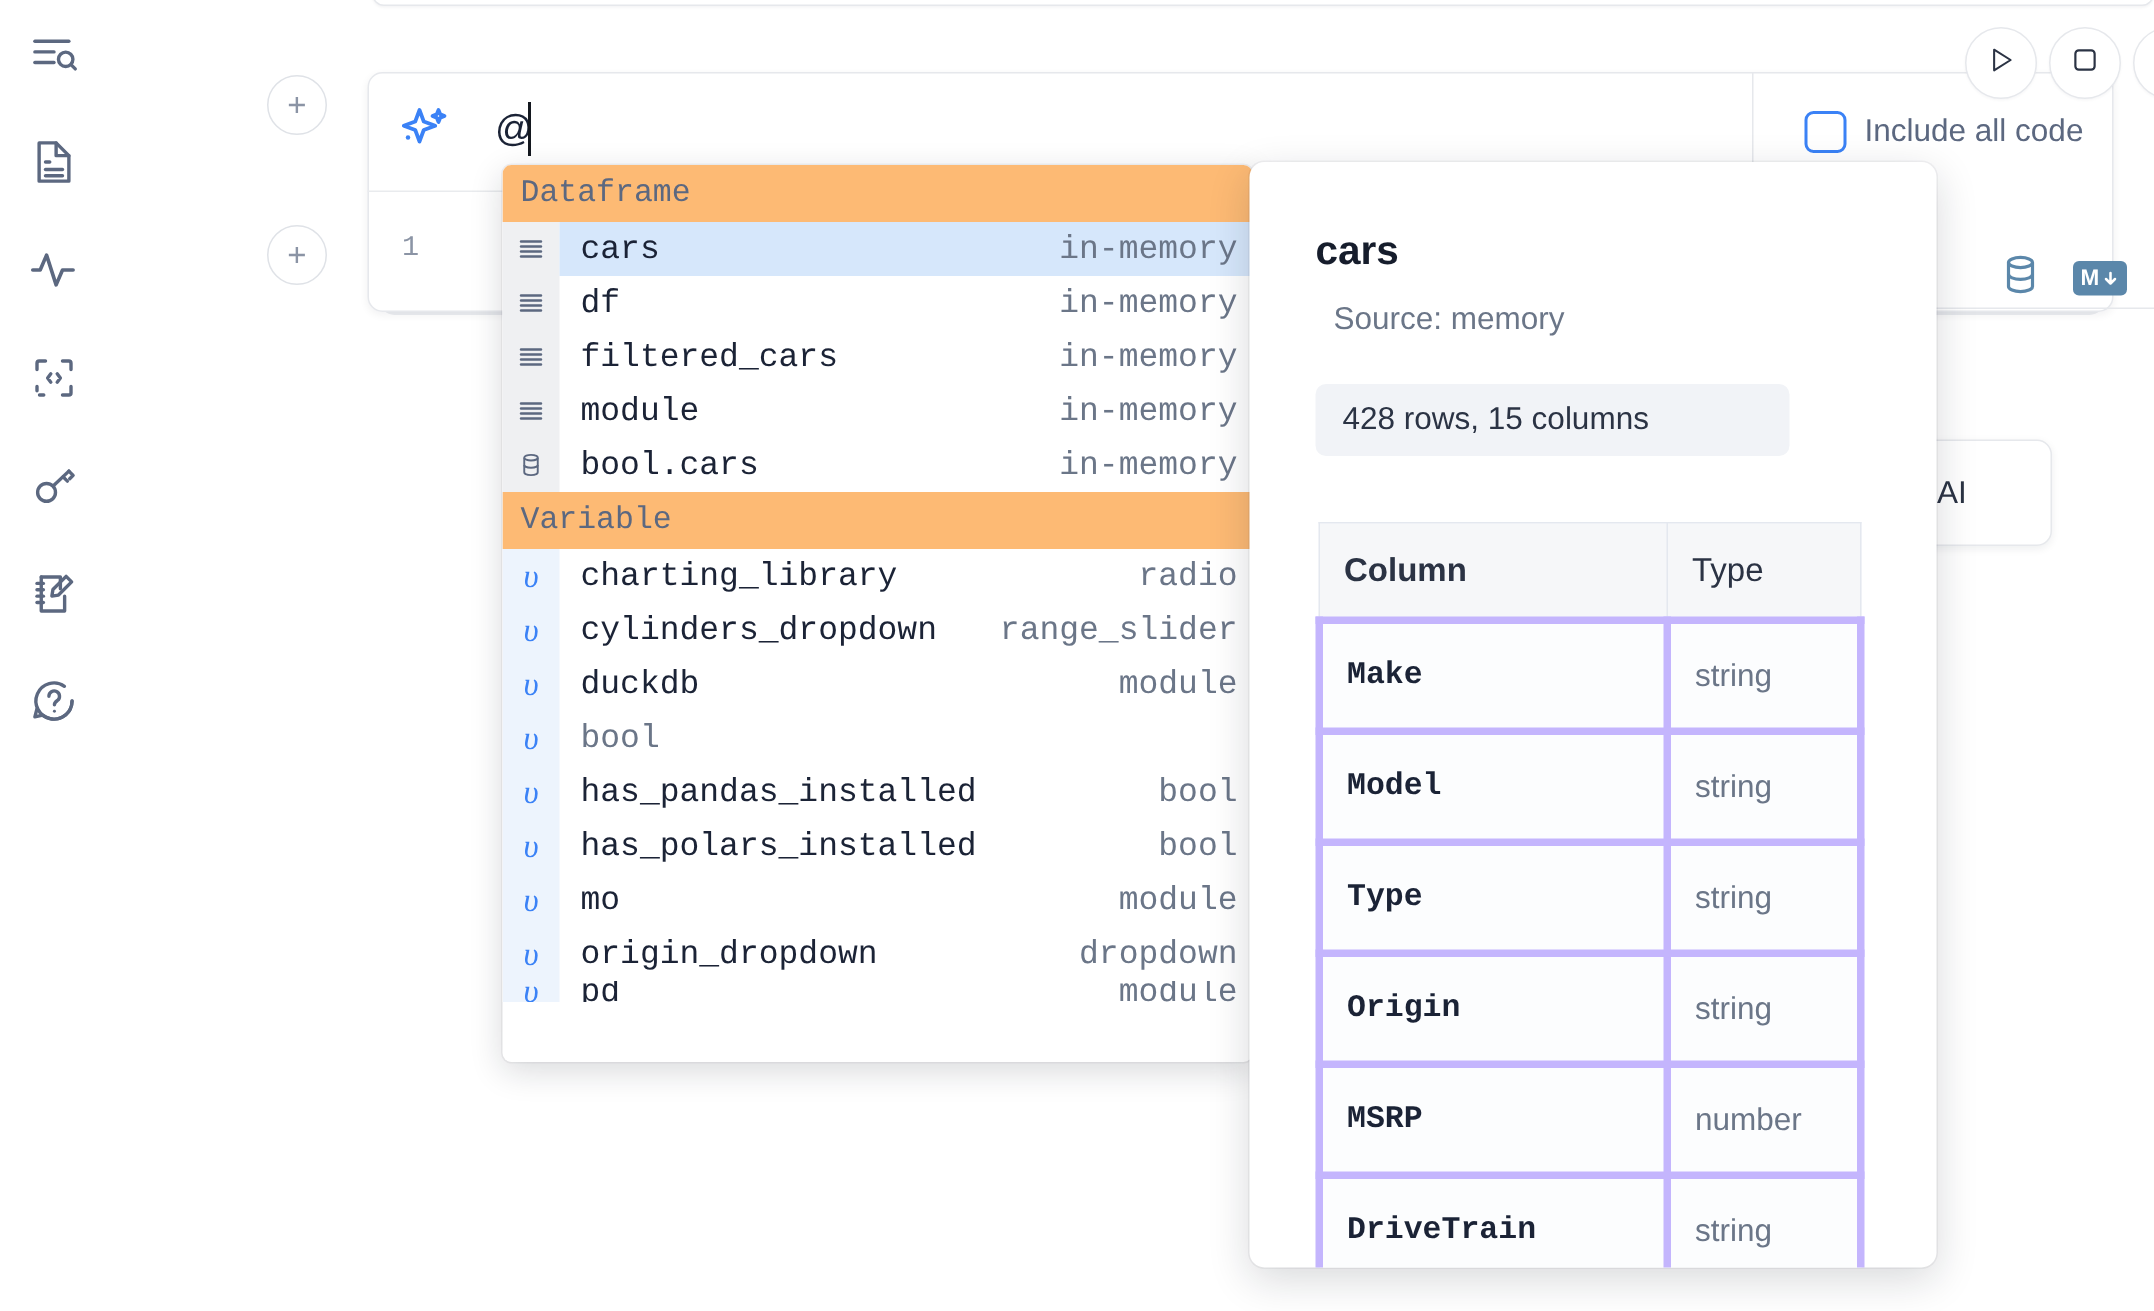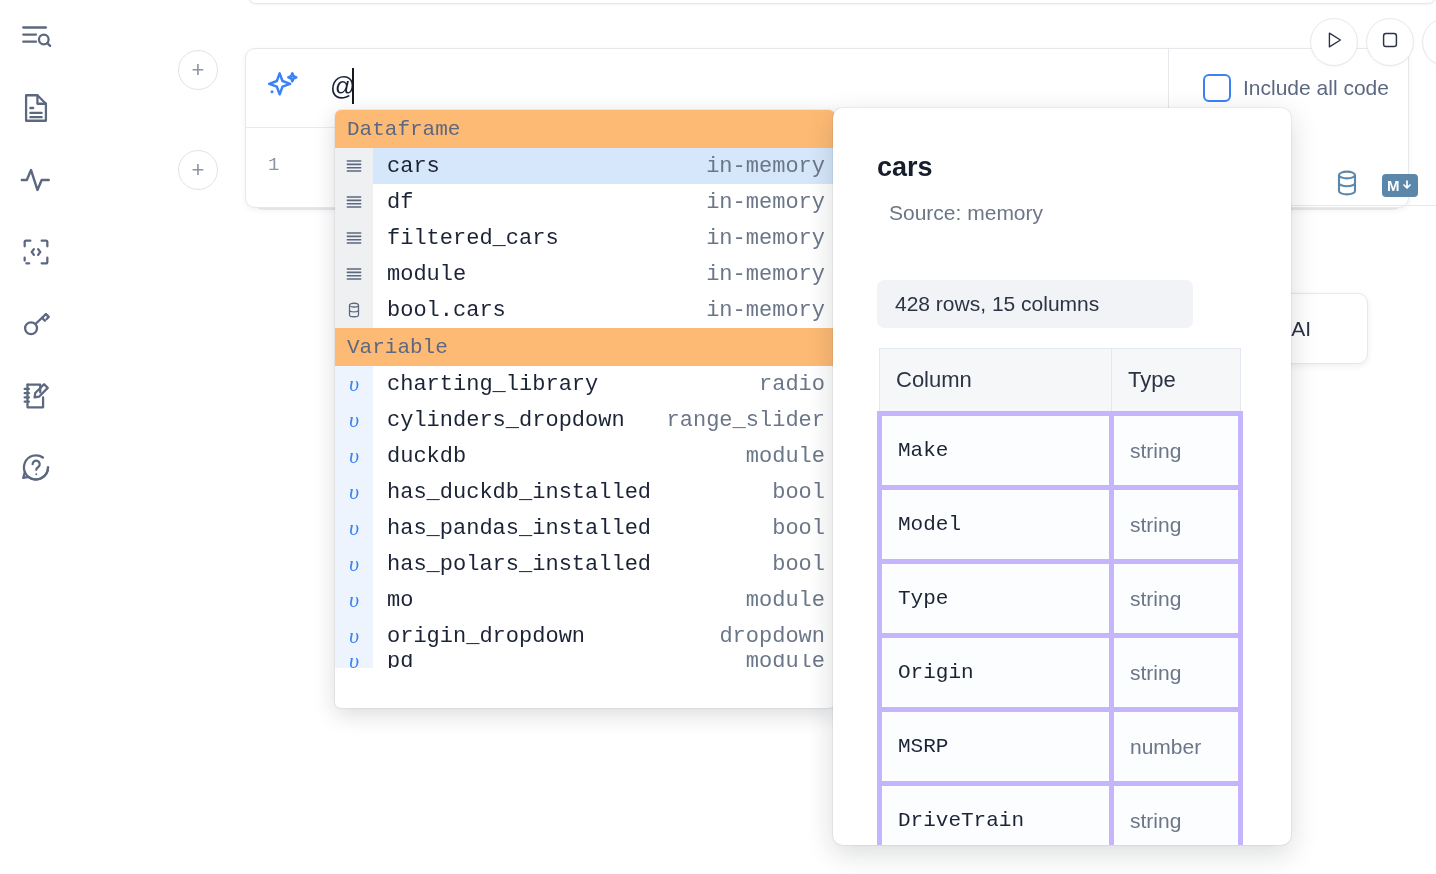--- a/index.html
+++ b/index.html
@@ -168,41 +168,41 @@
     font-size: 27px; color: #161d2c;
   }
   .detail-source {
     position: absolute; left: 56px; top: 93px;
     font-family: "Liberation Sans", sans-serif; font-size: 21px; color: #6b7688;
   }
   .detail-stats {
     position: absolute; left: 44px; top: 148px; width: 316px; height: 48px;
     background: #f1f3f7; border-radius: 7px; display: flex; align-items: center;
     padding-left: 18px;
-    font-family: "Liberation Sans", sans-serif; font-size: 21px; color: #2b3344; margin-top: 24px;
+    font-family: "Liberation Sans", sans-serif; font-size: 21px; color: #2b3344;
   }
   .detail-table {
     position: absolute; left: 44px; top: 240px; width: 366px;
     border-collapse: collapse; table-layout: fixed;
   }
   .detail-table th {
     background: #f6f7f9; border: 1px solid #e4e8ef; text-align: left;
     padding: 18px 16px;
     font-family: "Liberation Sans", sans-serif; font-weight: normal;
     font-size: 22px; color: #2b3344;
   }
   .detail-table td {
     border: 5px solid #c4b5fd; padding: 17px 16px; height: 74px;
     font-family: "Liberation Mono", monospace; font-size: 21px; color: #1b2336;
     background: #fcfdfe;
   }
   .detail-table td.type {
     font-family: "Liberation Sans", sans-serif; color: #6b7688;
   }
-  .detail-table th:first-child, .detail-table td:first-child { width: 232px; }
+  .detail-table th:first-child, .detail-table td:first-child { width: 232px; font-weight: bold; }
 </style>
 </head>
 <body>
 
 <div id="root">
 
   <div class="rail">
 
     <div class="rail-btn" style="top:12px">
       <span>
@@ -448,21 +448,20 @@
       <div class="ac-item">
         <div class="ac-gutter var">υ</div>
         <div class="ac-label-wrap">
           <span class="ac-name">duckdb</span>
           <span class="ac-meta">module</span>
         </div>
       </div>
       <div class="ac-item">
         <div class="ac-gutter var">υ</div>
         <div class="ac-label-wrap">
-          <span class="ac-name">has_duckdb_installed</span>
           <span class="ac-meta">bool</span>
         </div>
       </div>
       <div class="ac-item">
         <div class="ac-gutter var">υ</div>
         <div class="ac-label-wrap">
           <span class="ac-name">has_pandas_installed</span>
           <span class="ac-meta">bool</span>
         </div>
       </div>

